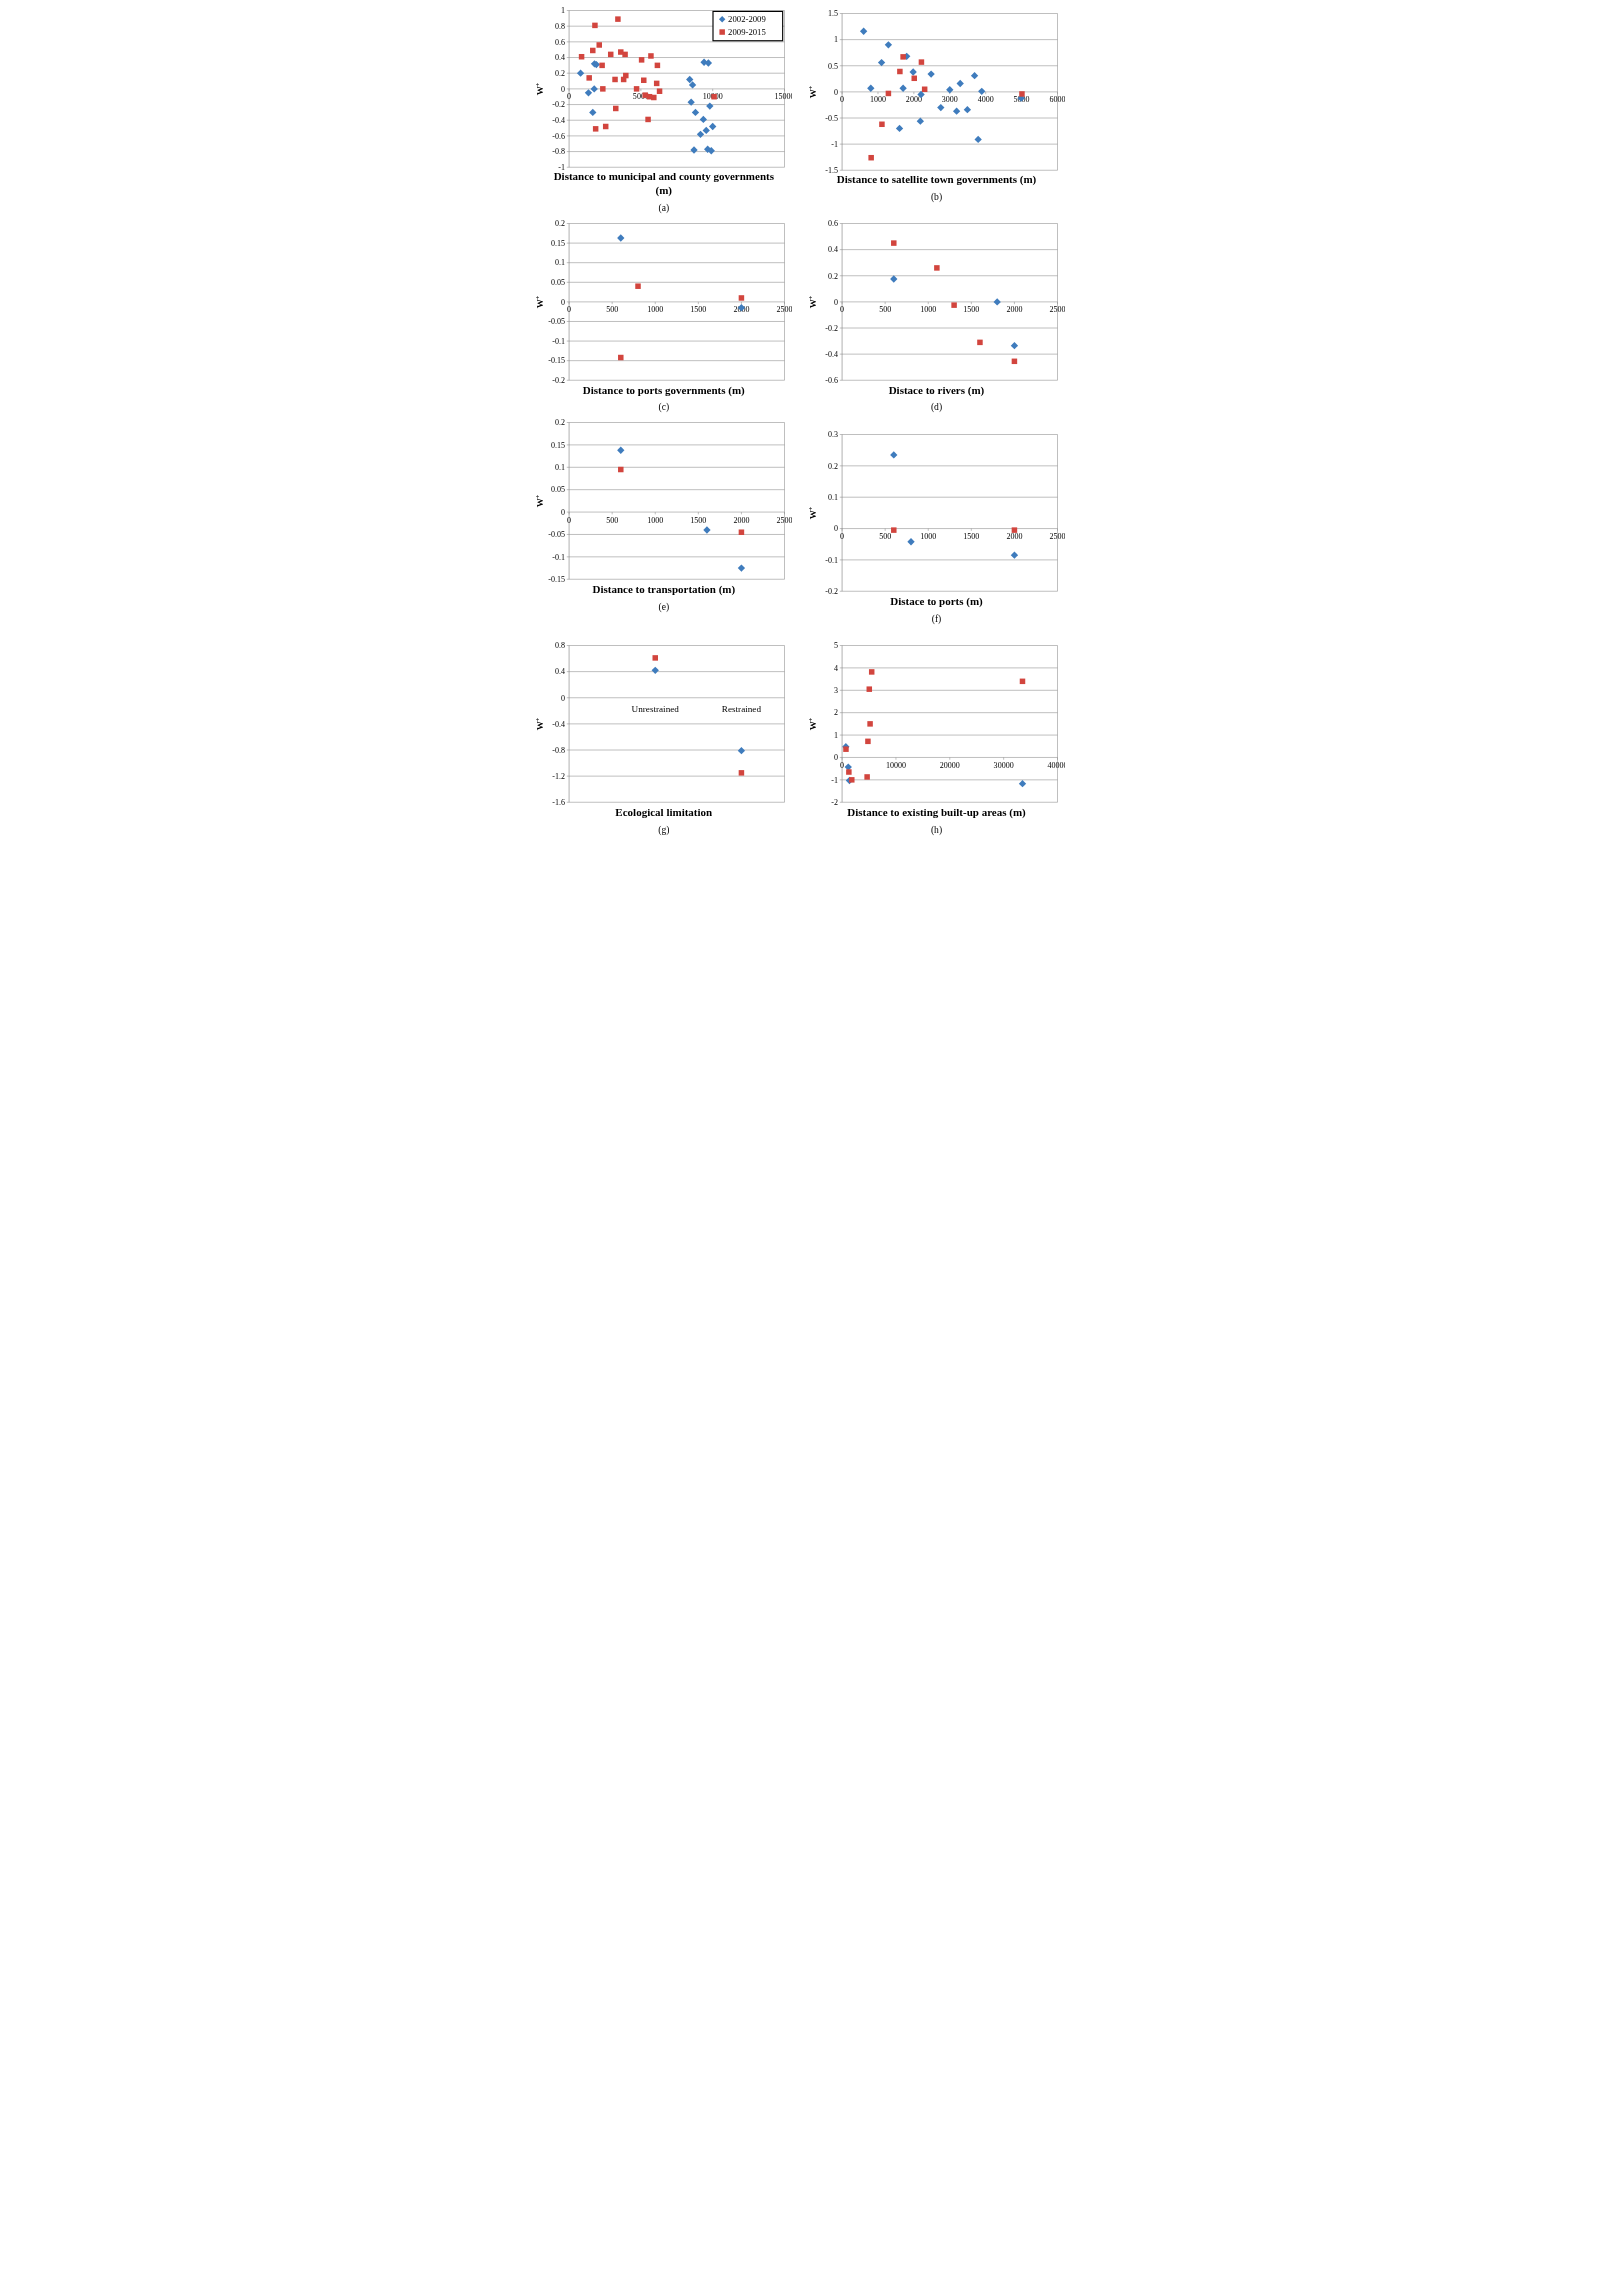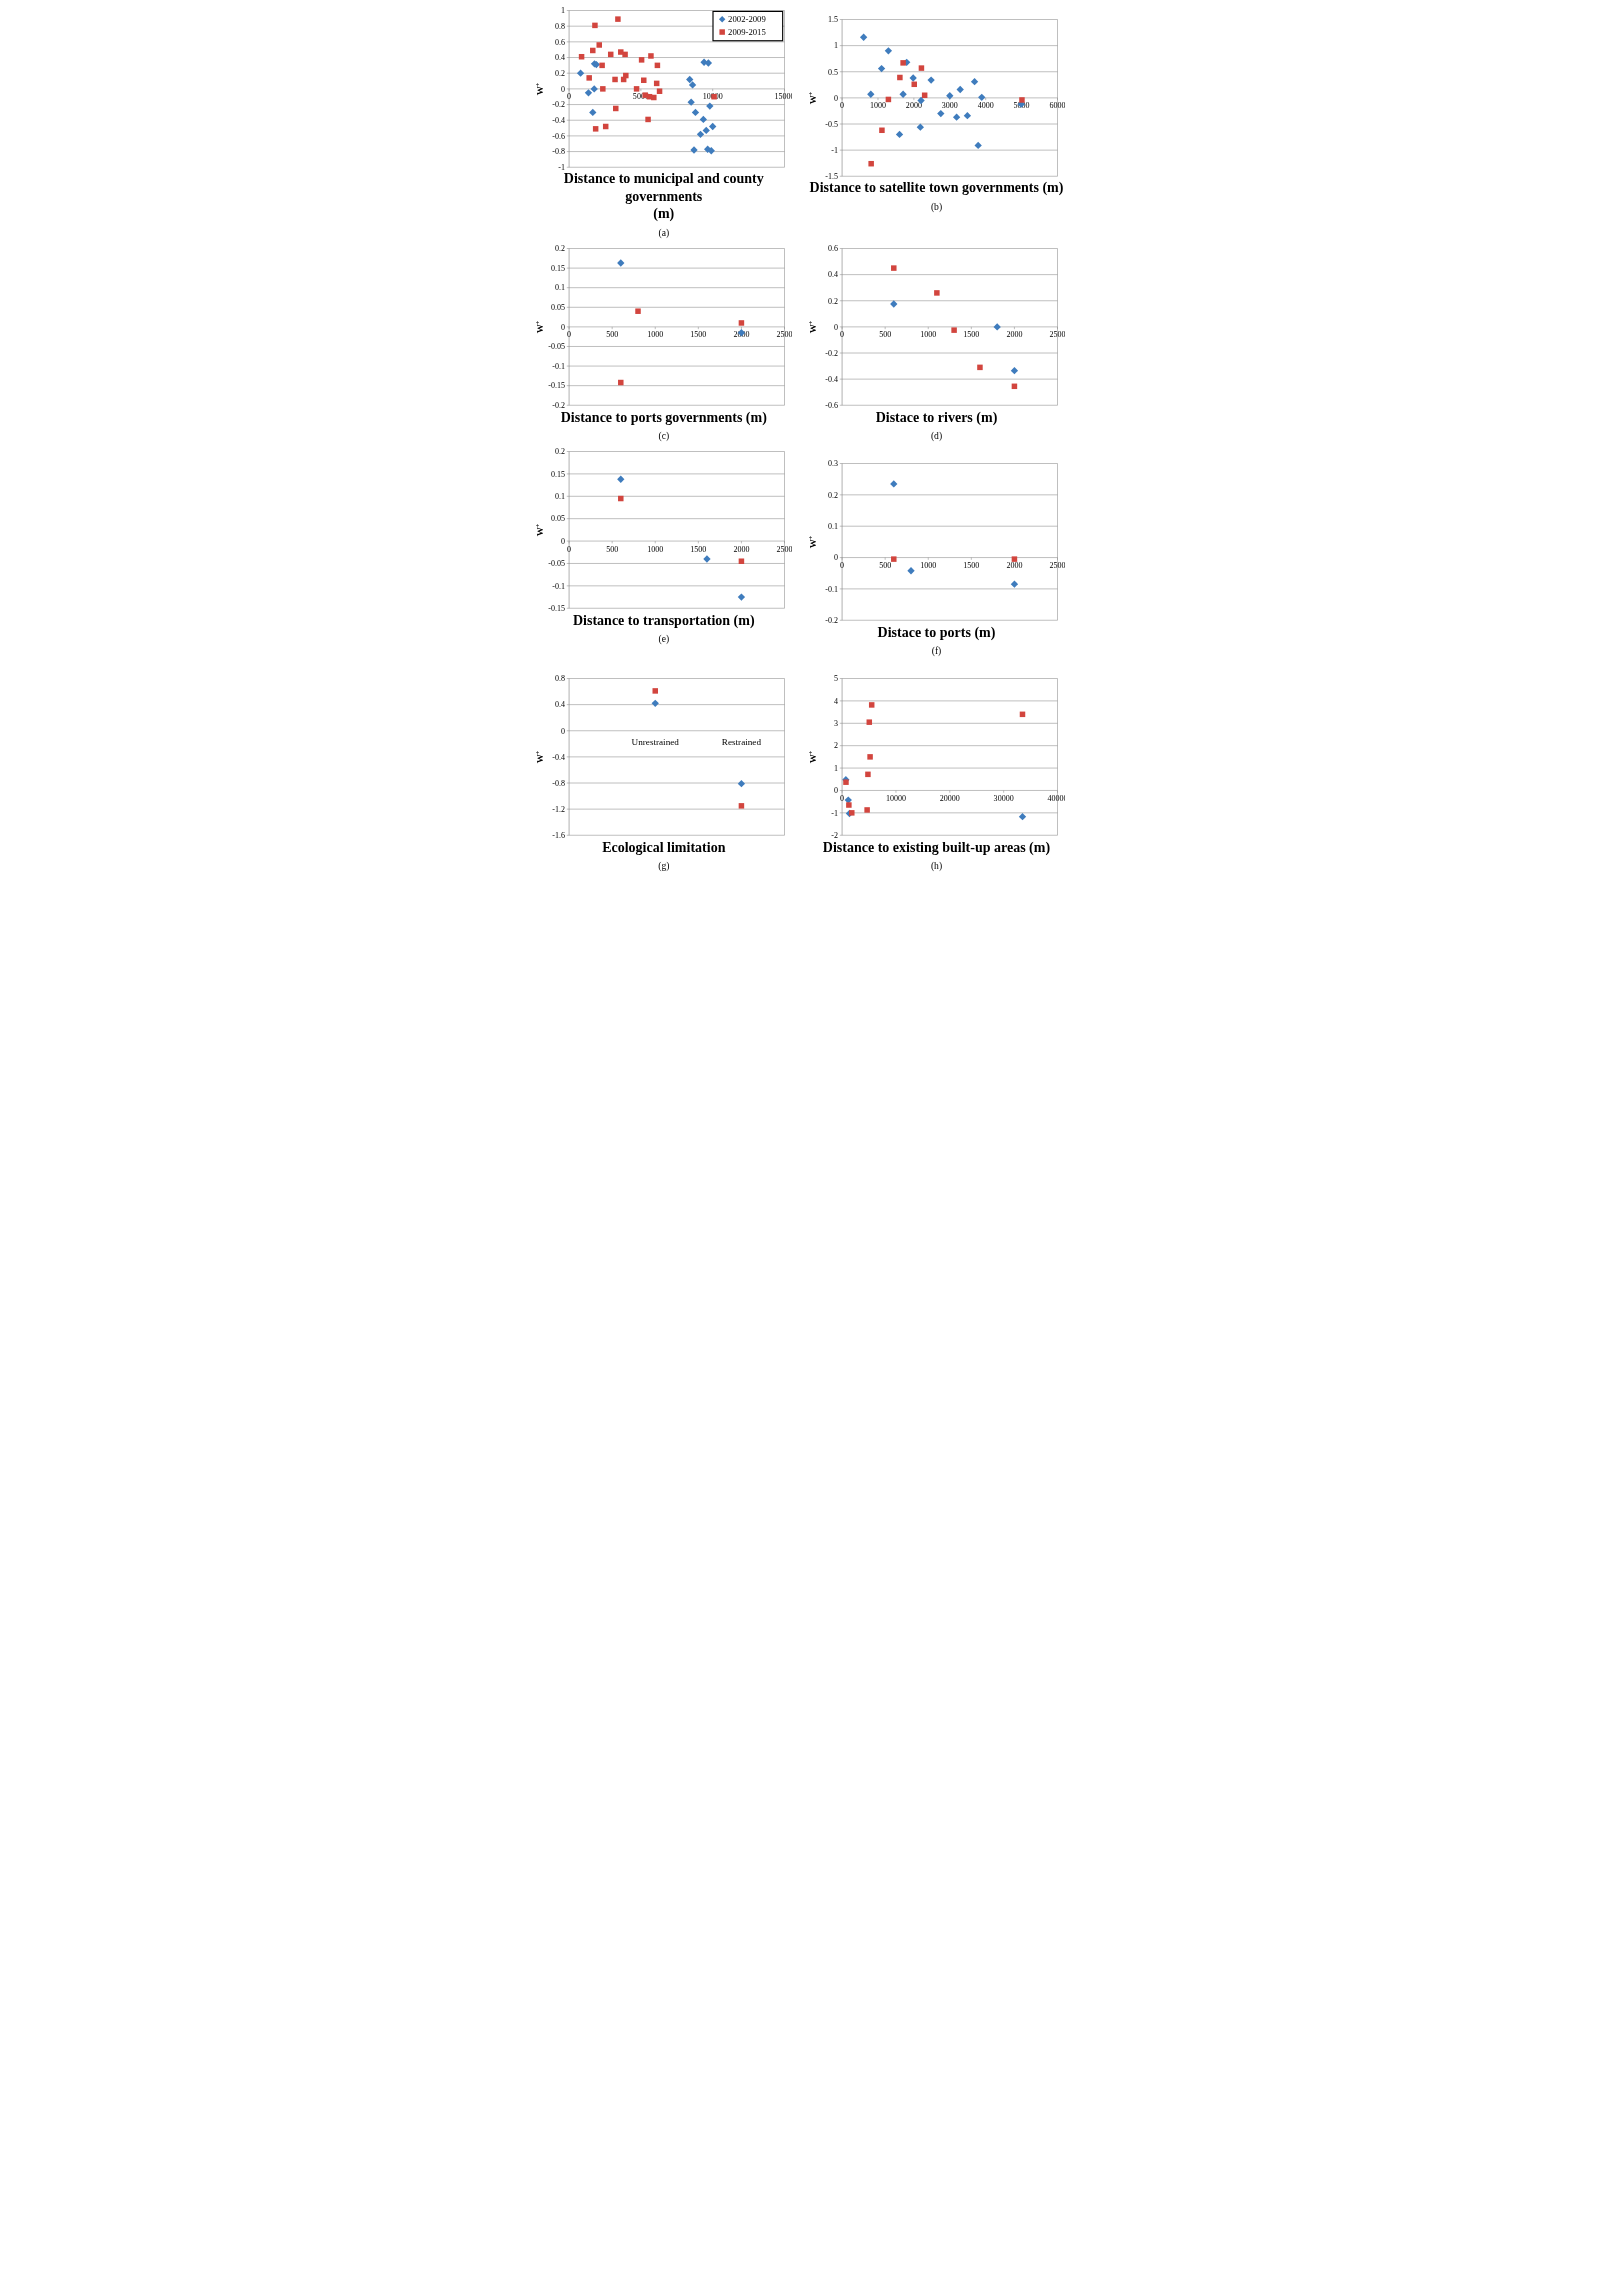--- a/index.html
+++ b/index.html
@@ -16,21 +16,21 @@
   .grid{
     display:grid;
     grid-template-columns:1fr 1fr;
     column-gap:3.7px;
     row-gap:2.8px;
     padding:0 2.8px;
   }
   .panel{display:flex;flex-direction:column;align-items:center;}
   .axis-title{
     font-weight:bold;
-    font-size:14px;
+    font-size:11px;
     line-height:1.25;
     text-align:center;
     margin-top:0.9px;
   }
   .panel-letter{
     font-size:9.6px;
     text-align:center;
     margin-top:4.1px;
     margin-bottom:1.8px;
   }
@@ -160,21 +160,21 @@
             <text x="421" y="65" font-size="19">2009-2015</text>
           </g>
         </svg>
       <figcaption class="axis-title">
         <div>Distance to municipal and county governments</div>
         <div>(m)</div>
       </figcaption>
       <div class="panel-letter">(a)</div>
     </figure>
 
-    <figure class="panel" style="margin:9px;">
+    <figure class="panel" style="margin:3px;">
       <svg width="257" height="165" viewBox="0 0 560 360">
           <g>
             <line x1="74" y1="12" x2="544" y2="12" stroke="#8a8a8a" stroke-width="1.2"></line>
             <line x1="74" y1="69" x2="544" y2="69" stroke="#8a8a8a" stroke-width="1.2"></line>
             <line x1="74" y1="126" x2="544" y2="126" stroke="#8a8a8a" stroke-width="1.2"></line>
             <line x1="74" y1="183" x2="544" y2="183" stroke="#8a8a8a" stroke-width="1.2"></line>
             <line x1="74" y1="240" x2="544" y2="240" stroke="#8a8a8a" stroke-width="1.2"></line>
             <line x1="74" y1="297" x2="544" y2="297" stroke="#8a8a8a" stroke-width="1.2"></line>
             <line x1="74" y1="354" x2="544" y2="354" stroke="#8a8a8a" stroke-width="1.2"></line>
           </g>

